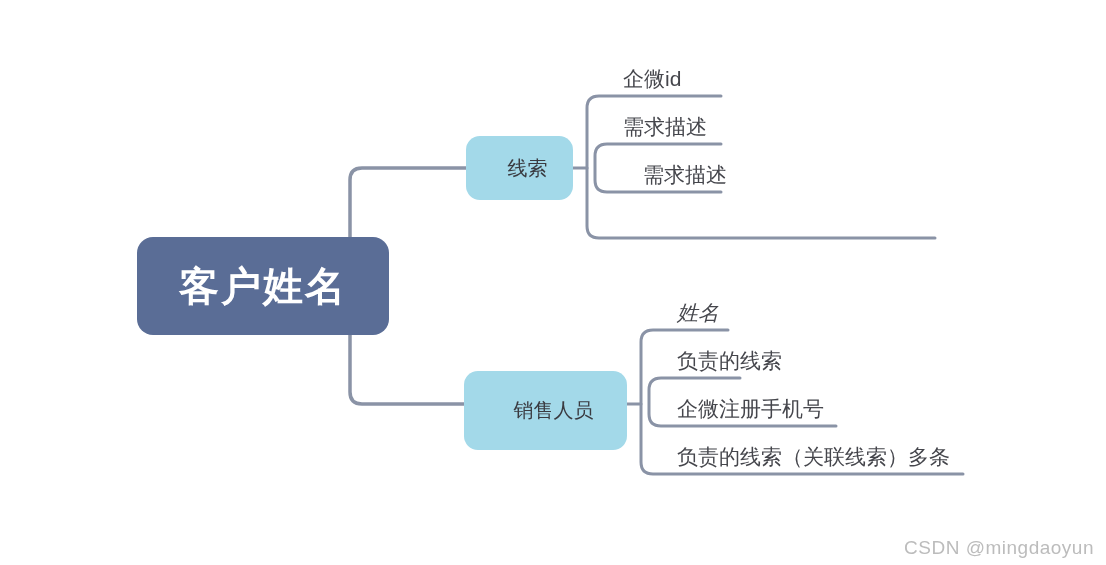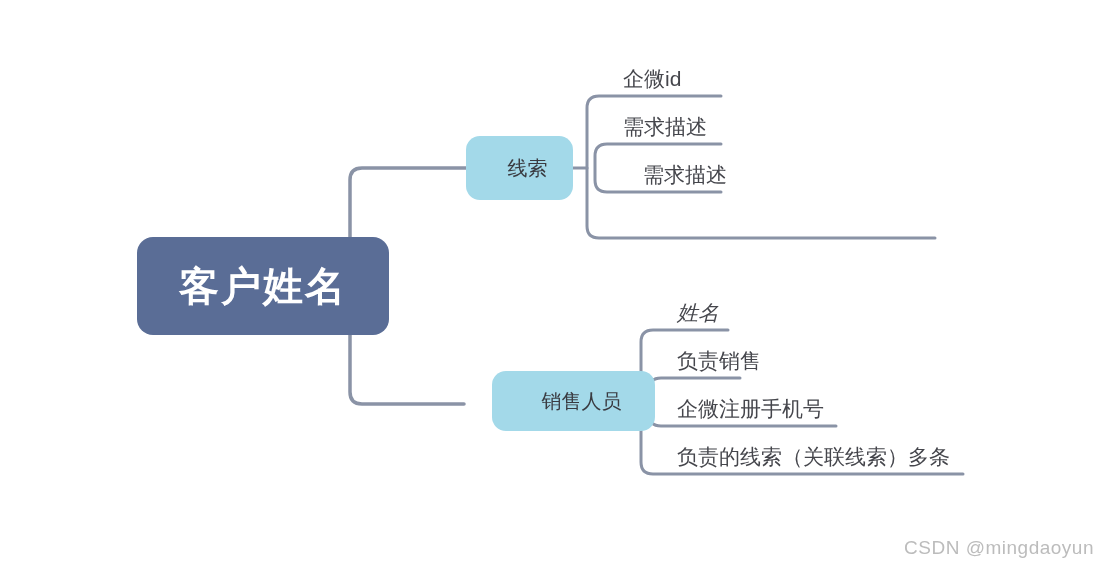--- a/index.html
+++ b/index.html
@@ -28,21 +28,21 @@
   .node-root{
     left:137px;top:237px;width:252px;height:98px;border-radius:16px;
     background:var(--root-node-fill);color:var(--root-node-text);
     font-size:40px;font-weight:bold;letter-spacing:2px;
   }
   .node-branch{
     border-radius:14px;background:var(--branch-node-fill);
     color:var(--branch-node-text);font-size:20px;padding-left:16px;
   }
   .node-branch.leads{left:466px;top:136px;width:107px;height:64px;}
-  .node-branch.sales{left:464px;top:371px;width:163px;height:60px;margin-left:28px;}
+  .node-branch.sales{left:464px;top:371px;width:163px;height:79px;}
   .leaf{
     position:absolute;height:30px;line-height:30px;white-space:nowrap;
     font-size:21px;color:var(--leaf-text);cursor:pointer;
   }
   .b1{left:623px;}
   .b2{left:677px;}
   .b1.r0{top:64px;}  .b1.r1{top:112px;} .b1.r2{top:160px;margin-left:20px;} .b1.r3{top:206px;}
   .b2.r0{top:298px;font-style:italic;} .b2.r1{top:346px;} .b2.r2{top:394px;} .b2.r3{top:442px;}
   .watermark{
     position:absolute;right:12px;bottom:6px;font-size:19px;
@@ -77,19 +77,19 @@
 
   <div class="node node-branch leads">线索</div>
 
   <div class="node node-branch sales">销售人员</div>
 
   <div class="leaf b1 r0">企微id</div>
   <div class="leaf b1 r1">需求描述</div>
   <div class="leaf b1 r2">需求描述</div>
 
   <div class="leaf b2 r0">姓名</div>
-  <div class="leaf b2 r1">负责销售</div>
+  <div class="leaf b2 r1">负责的线索</div>
   <div class="leaf b2 r2">企微注册手机号</div>
   <div class="leaf b2 r3">负责的线索（关联线索）多条</div>
 
   <div class="watermark">CSDN @mingdaoyun</div>
 
 </div>
 
 </body></html>

